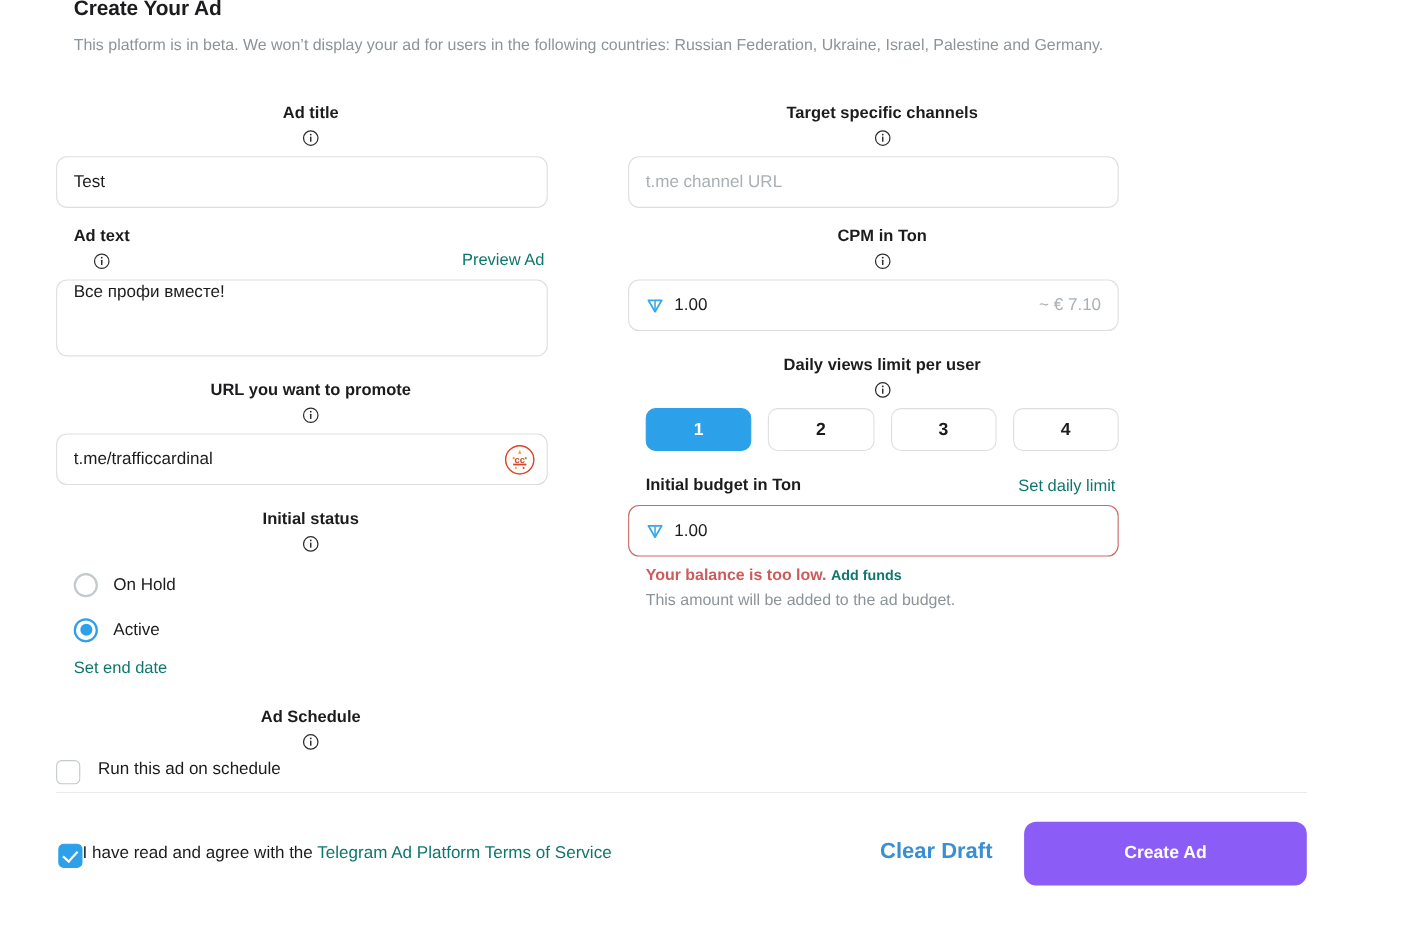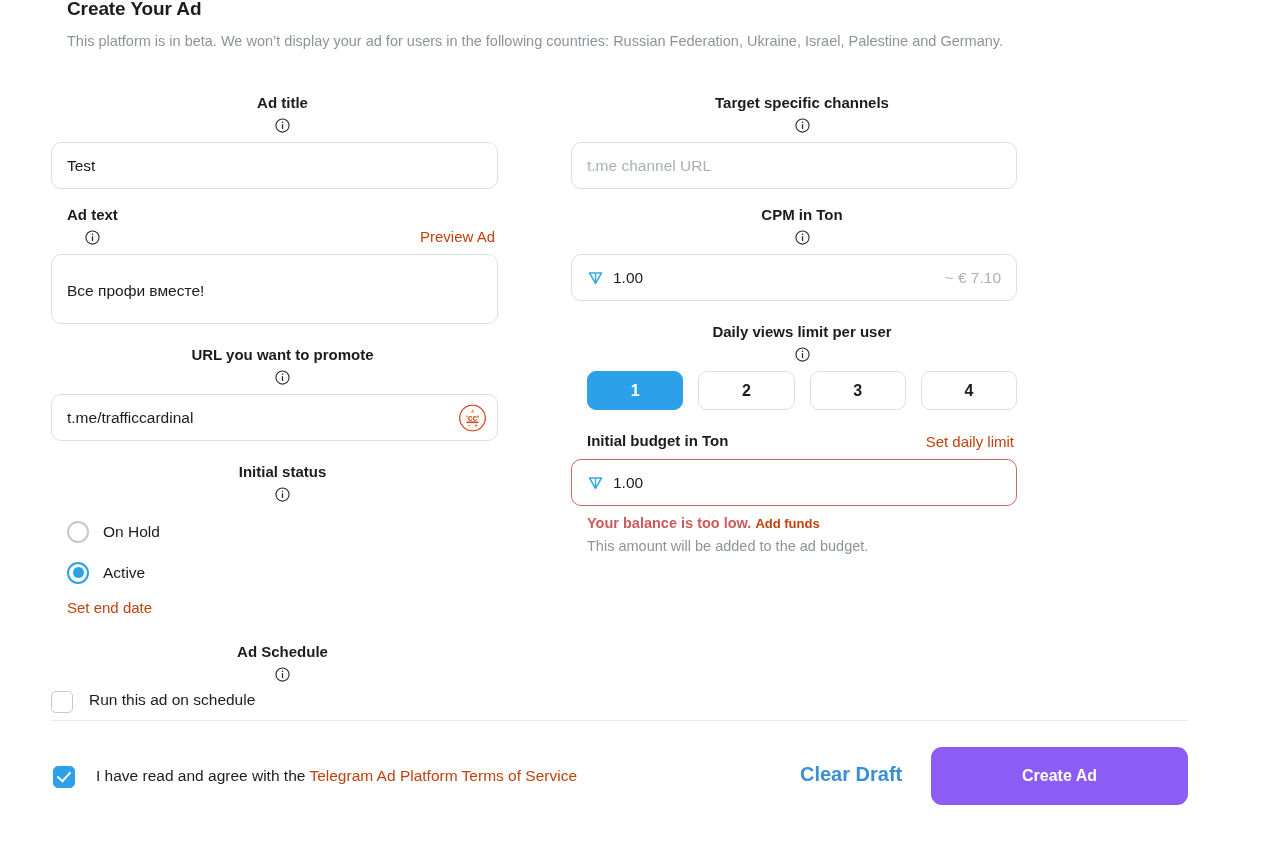--- a/index.html
+++ b/index.html
@@ -48,40 +48,40 @@
     position: relative;
     border: 1px solid #dcdfe1;
     border-radius: 10px;
     background: #fff;
     height: 47px;
     display: flex; align-items: center;
     padding: 0 15px;
     font-size: 15.5px;
     color: #1c1c1e;
   }
-  .input-box.tall { height: 70px; align-items: flex-start; padding-top: 27px; }
+  .input-box.tall { height: 70px; align-items: flex-start; padding-top: 2px; }
   .input-box.error { border-color: #c96a6a; }
   .input-box .placeholder { color: #a9b0b5; }
   .input-box .value { color: #1c1c1e; }
   .input-box .suffix {
     margin-left: auto; color: #a9b0b5; font-size: 15.5px;
   }
 
   .avatar {
     position: absolute; right: 11px; top: 50%; transform: translateY(-50%);
     width: 27px; height: 27px; border-radius: 50%;
     overflow: hidden;
   }
   .avatar svg { display: block; }
 
   .ton-icon { width: 17px; height: 17px; margin-right: 9px; flex: 0 0 17px; }
   .ton-icon svg { display: block; }
 
   .link {
-    color: #c2410c; font-size: 15px; text-decoration: none; cursor: pointer;
+    color: #0f766e; font-size: 15px; text-decoration: none; cursor: pointer;
   }
 
   
   .radio-row {
     display: flex; align-items: center; gap: 14px;
     margin-left: 16px; height: 41px;
   }
   .radio {
     width: 22px; height: 22px; border-radius: 50%;
     border: 2px solid #c4c9cc; background: #fff;
@@ -138,21 +138,21 @@
     margin: 7px 0 0 16px; font-size: 14.5px; color: #8d9499;
   }
 
   
   .divider {
     position: absolute; left: 51px; top: 720px;
     width: 1137px; height: 1px; background: #e8eaec;
   }
   .footer-check {
     position: absolute; left: 53px; top: 762px;
-    display: flex; align-items: center; gap: 21px;
+    display: flex; align-items: flex-end; 
     width: 580px;
   }
   .footer-check .checkbox { margin-top: 2px; }
   .agree-text {
     font-size: 15.5px; line-height: 27px; color: #1c1c1e;
   }
   .agree-text .link { font-size: 15.5px; }
 
   .clear-draft {
     position: absolute; left: 800px; top: 763px;

